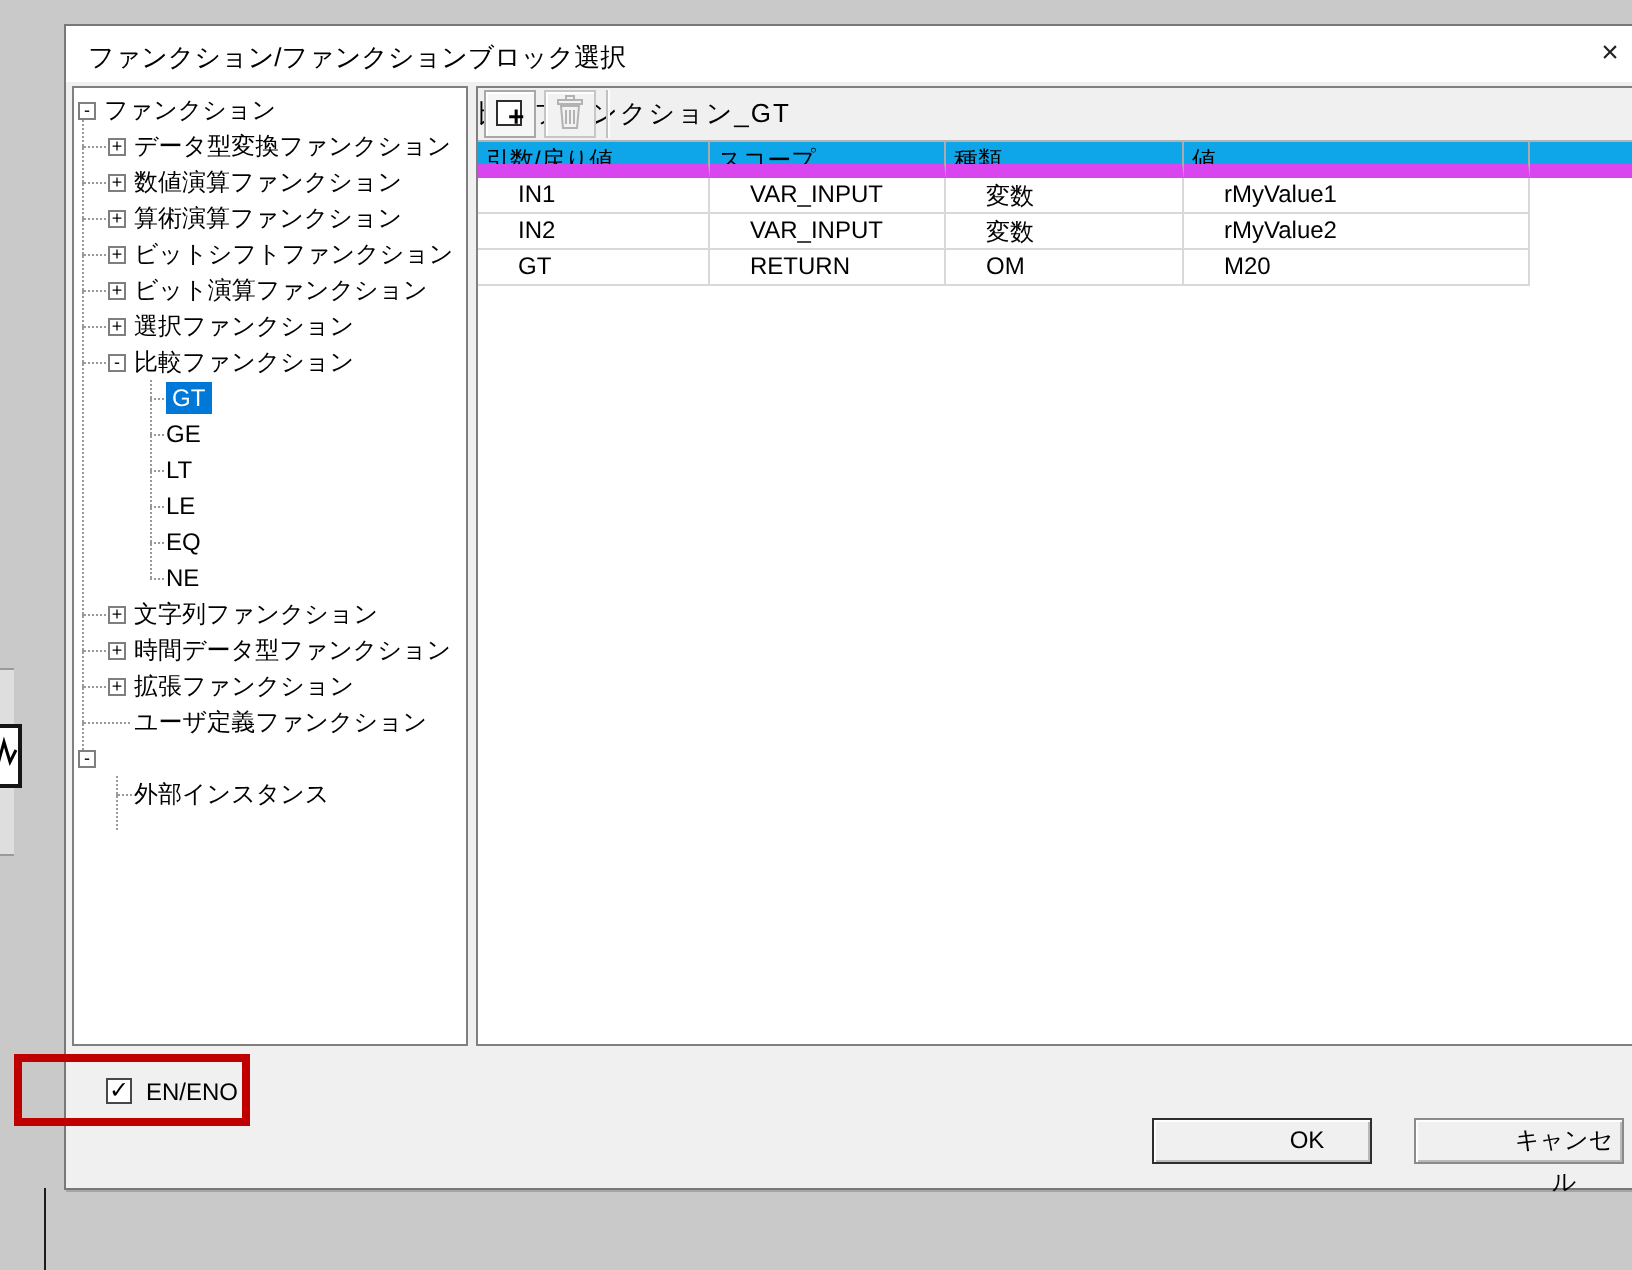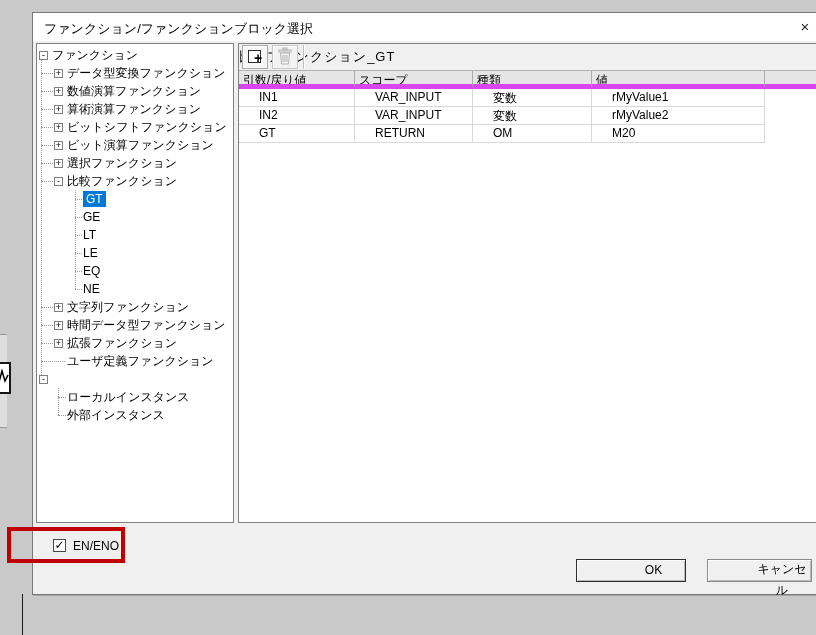--- a/index.html
+++ b/index.html
@@ -55,39 +55,39 @@
   .tool-btn{position:absolute;top:1px;width:26px;height:24px;box-sizing:border-box;background:#f6f6f6;
             border:1px solid #a8a8a8;box-shadow:inset 1px 1px 0 #fff;}
   .btn-add{left:3px;}
   .btn-del{left:33px;border-color:#c6c6c6;background:#f2f2f2;}
   .tool-sep{position:absolute;left:64px;top:1px;width:1px;height:24px;background:#c2c2c2;
             border-right:1px solid #fdfdfd;}
   .add-sq{position:absolute;left:5px;top:4px;width:11px;height:11px;border:1px solid #2d2d2d;background:#fff;}
   .add-plus{position:absolute;left:11px;top:5px;font-size:14px;font-weight:bold;line-height:14px;}
 
   .thead{position:absolute;left:0;top:27px;width:582px;height:18px;display:flex;}
-  .th{box-sizing:border-box;background:#e5e5e5;border-right:1px solid #ababab;
-      border-bottom:5px solid #d946ef;font-size:12px;padding:1px 0 0 4px;overflow:hidden;white-space:nowrap;}
+  .th{box-sizing:border-box;background:#0ea5e9;border-right:1px solid #ababab;
+      border-bottom:7px solid #d946ef;font-size:12px;padding:1px 0 0 4px;overflow:hidden;white-space:nowrap;}
   .th:last-child{border-right:none;}
   .tr{position:absolute;left:0;width:526px;height:18px;display:flex;}
   .td{box-sizing:border-box;border-right:1px solid #d9d9d9;border-bottom:1px solid #d9d9d9;
       font-size:12px;padding:1px 0 0 20px;overflow:hidden;white-space:nowrap;background:#fff;}
   .r0{top:45px;} .r1{top:63px;} .r2{top:81px;}
   .cw0{width:116px;} .cw1{width:118px;} .cw2{width:119px;} .cw3{width:173px;} .cw4{width:56px;}
 
   
   .chk{position:absolute;left:20px;top:526px;width:13px;height:13px;box-sizing:border-box;background:#fff;
        border:1px solid #474747;font-size:12px;line-height:11px;text-align:center;font-weight:bold;}
   .chk-label{position:absolute;left:40px;top:526px;font-size:12px;}
   .btn{position:absolute;top:546px;height:23px;box-sizing:border-box;background:#f0f0f0;
        border:1px solid #8a8a8a;box-shadow:inset 1px 1px 0 #fdfdfd,inset -1px -1px 0 #b9b9b9;
        font-size:12px;text-align:center;line-height:21px;padding-left:45px;}
   .ok{left:543px;width:110px;border:1px solid #2e2e2e;
       box-shadow:inset 1px 1px 0 #fdfdfd,inset -1px -1px 0 #b9b9b9,inset 0 0 0 1px #8a8a8a;}
-  .cancel{left:674px;width:105px;font-family:Liberation Mono, monospace;}
+  .cancel{left:674px;width:105px;}
 
   .annotation{position:absolute;left:7px;top:527px;width:110px;height:28px;
               border:4px solid #c00000;z-index:10;}
 </style>
 </head>
 <body>
 
 <div class="bg-strip"></div>
 <div class="bg-box">
   <svg width="15" height="24" viewBox="0 0 15 24">
@@ -168,23 +168,20 @@
         </div>
       <div class="trow d1 s-d1">
           <span class="box">+</span>
           <span>拡張ファンクション</span>
         </div>
       <div class="trow d1l s-d1l">
           <span>ユーザ定義ファンクション</span>
         </div>
       <div class="trow d0 nostub">
           <span class="box">-</span>
-        </div>
-      <div class="trow d1l s-d1b">
-          <span>ローカルインスタンス</span>
         </div>
       <div class="trow d1l s-d1b">
           <span>外部インスタンス</span>
         </div>
     </div>
   </div>
 
   <div class="detail-panel">
     <div class="toolbar">
       <div class="panel-title">比較ファンクション_GT</div>

